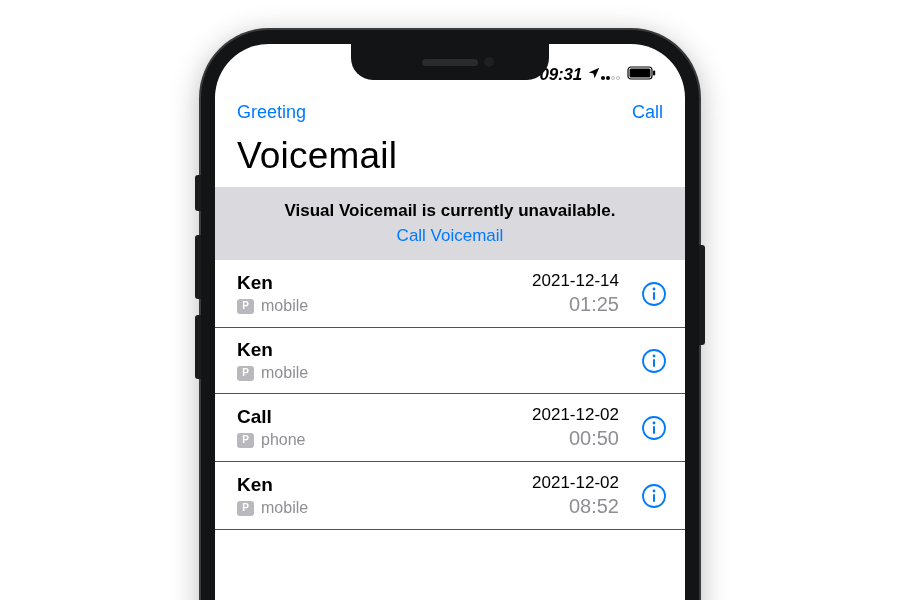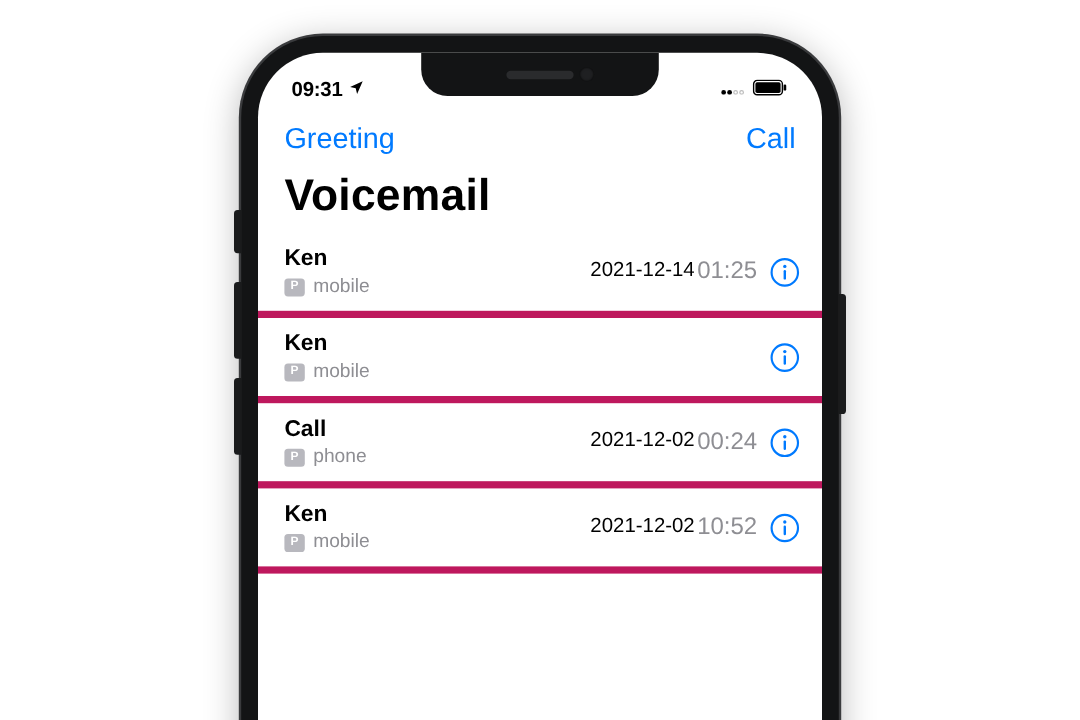--- a/index.html
+++ b/index.html
@@ -70,23 +70,24 @@
       background: #1f2022;
       border-radius: 50%;
       box-shadow: inset 0 0 2px #000;
       position: absolute;
       right: 54px;
       top: 12px;
     }
     .status-bar {
       height: 48px;
       display: flex;
-      justify-content: space-between;
+      justify-content: flex-end;
       align-items: center;
       padding: 14px 28px 0;
+      font-style: italic;
     }
     .status-left {
       display: flex;
       align-items: center;
       gap: 5px;
       font-size: 17px;
       font-weight: 600;
       letter-spacing: -0.2px;
     }
     .status-right {
@@ -94,26 +95,26 @@
       align-items: center;
       gap: 6px;
     }
     .nav-bar {
       display: flex;
       justify-content: space-between;
       padding: 10px 22px 6px;
     }
     .nav-link {
       color: #007aff;
-      font-size: 24px;
+      font-size: 18px;
       font-weight: 400;
     }
     .page-title {
       font-size: 37px;
-      font-weight: 700;
+      font-weight: 400;
       letter-spacing: 0.2px;
       padding: 6px 22px 10px;
     }
     .notice-banner {
       background: #d9d9de;
       text-align: center;
       padding: 12px 20px 12px;
       line-height: 1.45;
     }
     .notice-text {
@@ -124,21 +125,21 @@
     .notice-link {
       font-size: 17px;
       color: #007aff;
       font-weight: 400;
     }
     .vm-list { }
     .vm-row {
       display: flex;
       align-items: center;
       padding: 11px 18px 11px 22px;
-      border-bottom: 6px solid #be185d;
+      border-bottom: 1px solid #be185d;
     }
     .vm-main {
       flex: 1;
       display: flex;
       flex-direction: column;
       gap: 3px;
     }
     .vm-name {
       font-size: 19px;
       font-weight: 600;
@@ -161,23 +162,23 @@
       justify-content: center;
       line-height: 1;
     }
     .vm-label {
       font-size: 16px;
       color: #8e8e93;
       text-align: center;
     }
     .vm-right {
       text-align: right;
-      margin-right: 10px;
-      display: flex;
-      flex-direction: row;
+      margin-right: 22px;
+      display: flex;
+      flex-direction: column;
       gap: 2px;
     }
     .vm-date {
       font-size: 17px;
       color: #000;
     }
     .vm-dur {
       font-size: 20px;
       color: #8e8e93;
     }
@@ -230,20 +231,24 @@
       </div>
     </div>
 
     <div class="nav-bar">
       <span class="nav-link">Greeting</span>
       <span class="nav-link">Call</span>
     </div>
 
     <h1 class="page-title">Voicemail</h1>
 
+    <div class="notice-banner">
+      <div class="notice-text">Visual Voicemail is currently unavailable.</div>
+      <div class="notice-link">Call Voicemail</div>
+    </div>
 
     <div class="vm-list">
 
       <div class="vm-row">
         <div class="vm-main">
           <div class="vm-name">Ken</div>
           <div class="vm-sub">
             <span class="p-badge">P</span>
             <span class="vm-label">mobile</span>
           </div>
@@ -281,42 +286,42 @@
       <div class="vm-row">
         <div class="vm-main">
           <div class="vm-name">Call</div>
           <div class="vm-sub">
             <span class="p-badge">P</span>
             <span class="vm-label">phone</span>
           </div>
         </div>
         <div class="vm-right">
           <div class="vm-date">2021-12-02</div>
-          <div class="vm-dur">00:24</div>
+          <div class="vm-dur">00:50</div>
         </div>
         <span class="info-btn">
           <svg width="26" height="26" viewBox="0 0 26 26">
               <circle cx="13" cy="13" r="11" fill="none" stroke="#007aff" stroke-width="1.8"></circle>
               <circle cx="13" cy="8" r="1.4" fill="#007aff"></circle>
               <rect x="12" y="11" width="2" height="8" rx="1" fill="#007aff"></rect>
             </svg>
         </span>
       </div>
 
       <div class="vm-row">
         <div class="vm-main">
           <div class="vm-name">Ken</div>
           <div class="vm-sub">
             <span class="p-badge">P</span>
             <span class="vm-label">mobile</span>
           </div>
         </div>
         <div class="vm-right">
           <div class="vm-date">2021-12-02</div>
-          <div class="vm-dur">10:52</div>
+          <div class="vm-dur">08:52</div>
         </div>
         <span class="info-btn">
           <svg width="26" height="26" viewBox="0 0 26 26">
               <circle cx="13" cy="13" r="11" fill="none" stroke="#007aff" stroke-width="1.8"></circle>
               <circle cx="13" cy="8" r="1.4" fill="#007aff"></circle>
               <rect x="12" y="11" width="2" height="8" rx="1" fill="#007aff"></rect>
             </svg>
         </span>
       </div>
 

